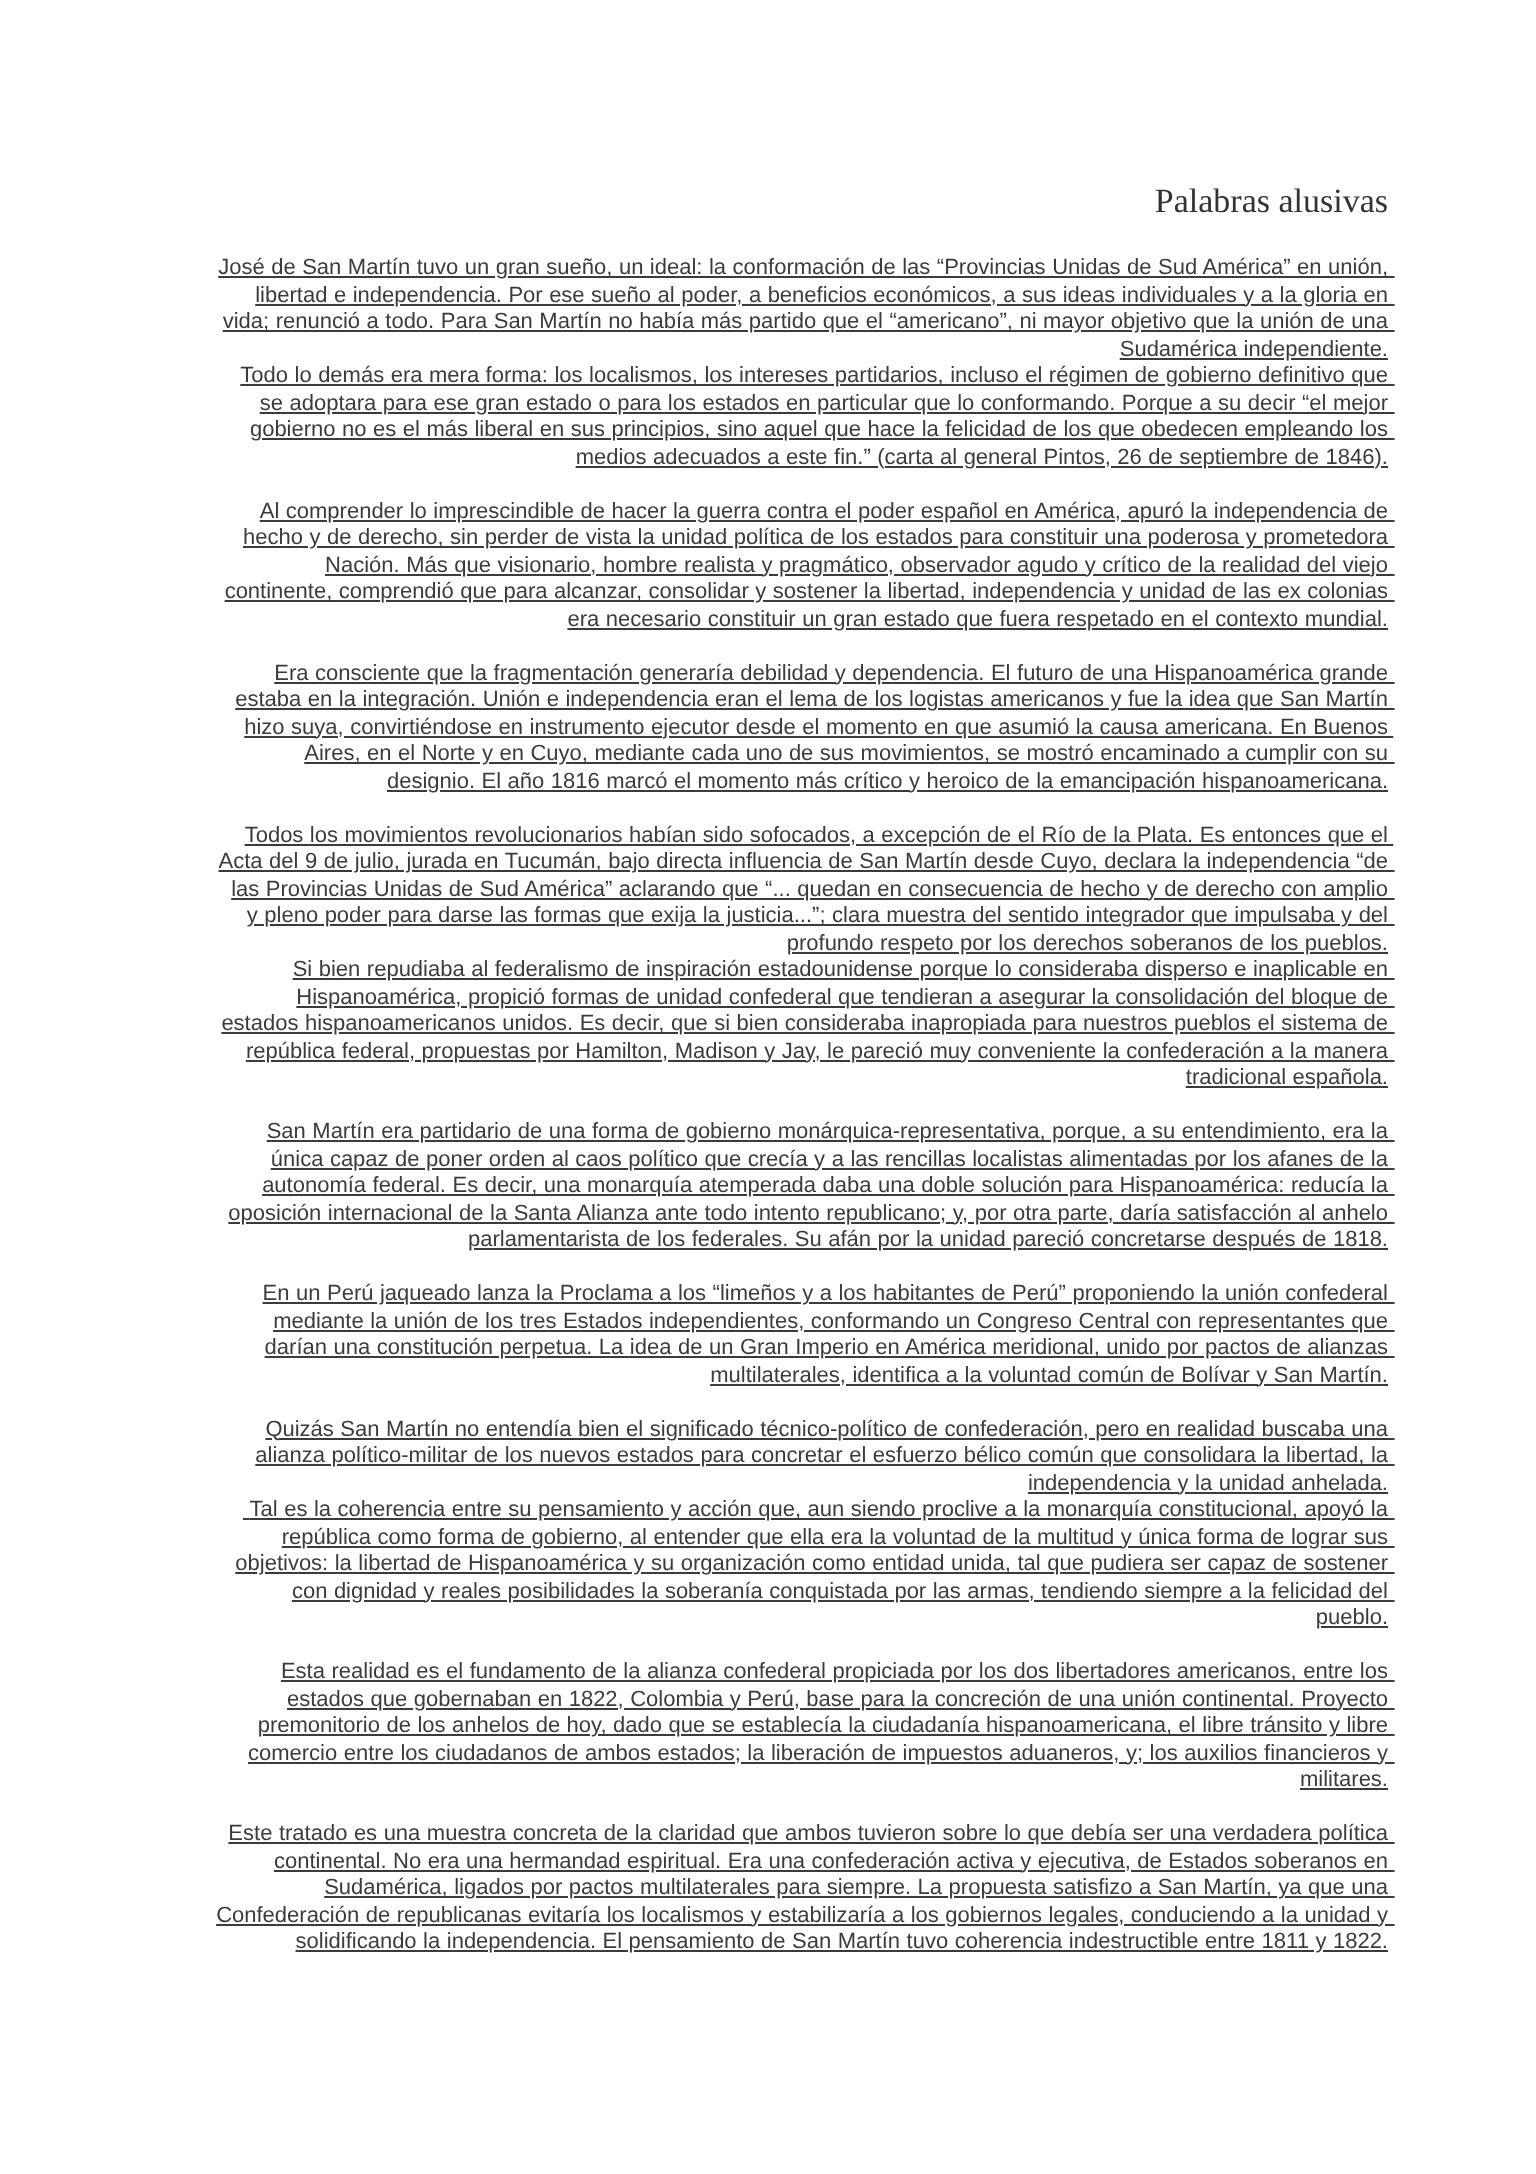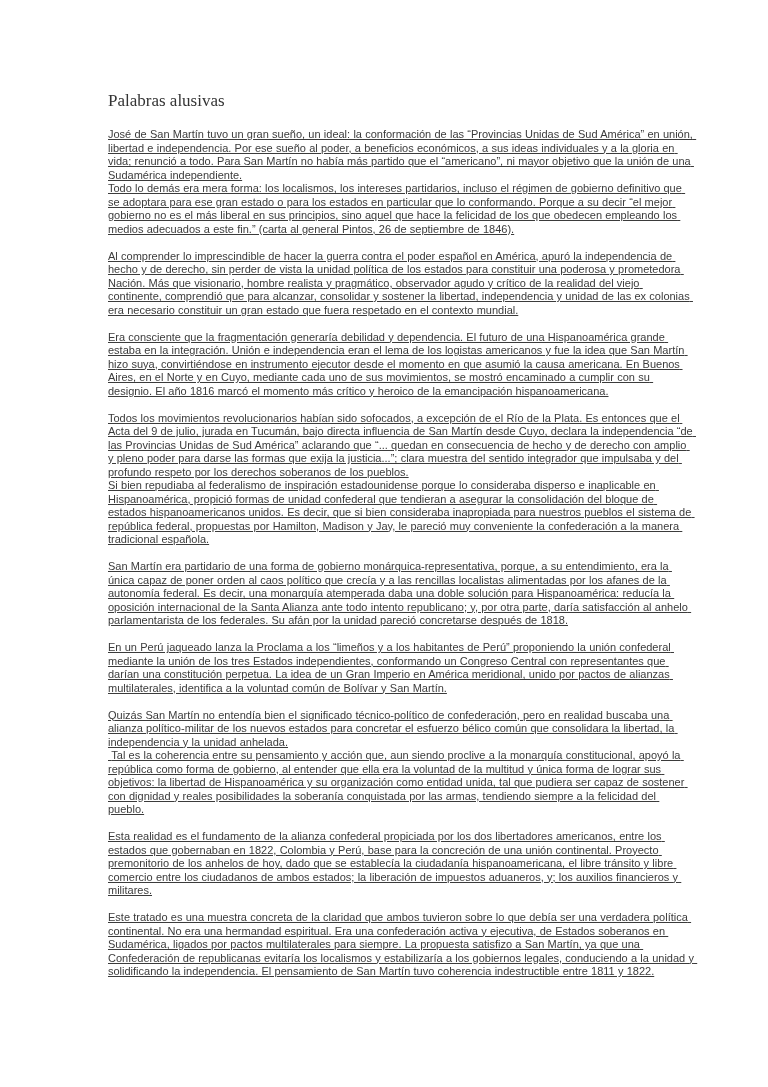--- a/index.html
+++ b/index.html
@@ -39,21 +39,21 @@
     text-decoration: underline;
   }
   .para:last-child {
     margin-bottom: 17px;
   }
 </style>
 </head>
 <body style="background: rgb(255, 255, 255);">
 
 <div class="page">
-  <div class="doc" style="color: rgb(59, 59, 59);">
+  <div class="doc" style="color: rgb(59, 59, 59); text-align: right;">
     <h1 class="doc-title">Palabras alusivas</h1>
     <p class="para">José de San Martín tuvo un gran sueño, un ideal: la conformación de las “Provincias Unidas de Sud América” en unión, libertad e independencia. Por ese sueño al poder, a beneficios económicos, a sus ideas individuales y a la gloria en vida; renunció a todo. Para San Martín no había más partido que el “americano”, ni mayor objetivo que la unión de una Sudamérica independiente.
 Todo lo demás era mera forma: los localismos, los intereses partidarios, incluso el régimen de gobierno definitivo que se adoptara para ese gran estado o para los estados en particular que lo conformando. Porque a su decir “el mejor gobierno no es el más liberal en sus principios, sino aquel que hace la felicidad de los que obedecen empleando los medios adecuados a este fin.” (carta al general Pintos, 26 de septiembre de 1846).</p>
     <p class="para">Al comprender lo imprescindible de hacer la guerra contra el poder español en América, apuró la independencia de hecho y de derecho, sin perder de vista la unidad política de los estados para constituir una poderosa y prometedora Nación. Más que visionario, hombre realista y pragmático, observador agudo y crítico de la realidad del viejo continente, comprendió que para alcanzar, consolidar y sostener la libertad, independencia y unidad de las ex colonias era necesario constituir un gran estado que fuera respetado en el contexto mundial.</p>
     <p class="para">Era consciente que la fragmentación generaría debilidad y dependencia. El futuro de una Hispanoamérica grande estaba en la integración. Unión e independencia eran el lema de los logistas americanos y fue la idea que San Martín hizo suya, convirtiéndose en instrumento ejecutor desde el momento en que asumió la causa americana. En Buenos Aires, en el Norte y en Cuyo, mediante cada uno de sus movimientos, se mostró encaminado a cumplir con su designio. El año 1816 marcó el momento más crítico y heroico de la emancipación hispanoamericana.</p>
     <p class="para">Todos los movimientos revolucionarios habían sido sofocados, a excepción de el Río de la Plata. Es entonces que el Acta del 9 de julio, jurada en Tucumán, bajo directa influencia de San Martín desde Cuyo, declara la independencia “de las Provincias Unidas de Sud América” aclarando que “... quedan en consecuencia de hecho y de derecho con amplio y pleno poder para darse las formas que exija la justicia...”; clara muestra del sentido integrador que impulsaba y del profundo respeto por los derechos soberanos de los pueblos.
 Si bien repudiaba al federalismo de inspiración estadounidense porque lo consideraba disperso e inaplicable en Hispanoamérica, propició formas de unidad confederal que tendieran a asegurar la consolidación del bloque de estados hispanoamericanos unidos. Es decir, que si bien consideraba inapropiada para nuestros pueblos el sistema de república federal, propuestas por Hamilton, Madison y Jay, le pareció muy conveniente la confederación a la manera tradicional española.</p>
     <p class="para">San Martín era partidario de una forma de gobierno monárquica-representativa, porque, a su entendimiento, era la única capaz de poner orden al caos político que crecía y a las rencillas localistas alimentadas por los afanes de la autonomía federal. Es decir, una monarquía atemperada daba una doble solución para Hispanoamérica: reducía la oposición internacional de la Santa Alianza ante todo intento republicano; y, por otra parte, daría satisfacción al anhelo parlamentarista de los federales. Su afán por la unidad pareció concretarse después de 1818.</p>
     <p class="para">En un Perú jaqueado lanza la Proclama a los “limeños y a los habitantes de Perú” proponiendo la unión confederal mediante la unión de los tres Estados independientes, conformando un Congreso Central con representantes que darían una constitución perpetua. La idea de un Gran Imperio en América meridional, unido por pactos de alianzas multilaterales, identifica a la voluntad común de Bolívar y San Martín.</p>
     <p class="para">Quizás San Martín no entendía bien el significado técnico-político de confederación, pero en realidad buscaba una alianza político-militar de los nuevos estados para concretar el esfuerzo bélico común que consolidara la libertad, la independencia y la unidad anhelada.

